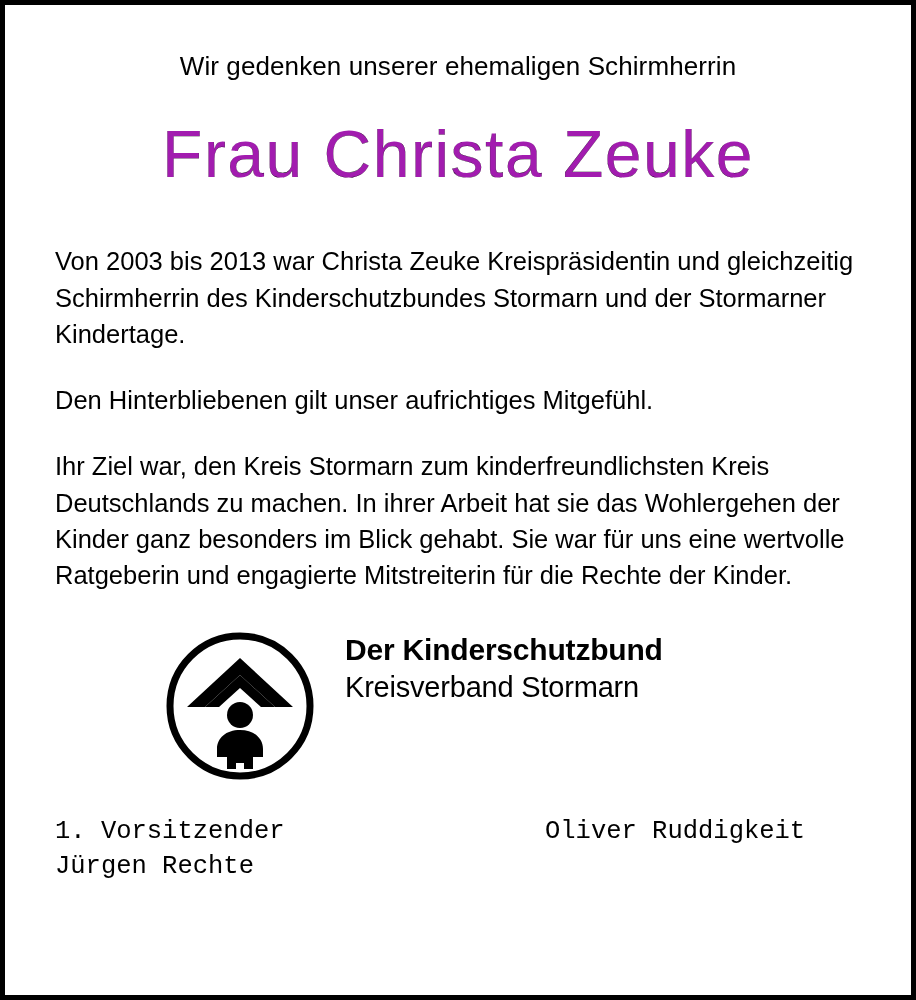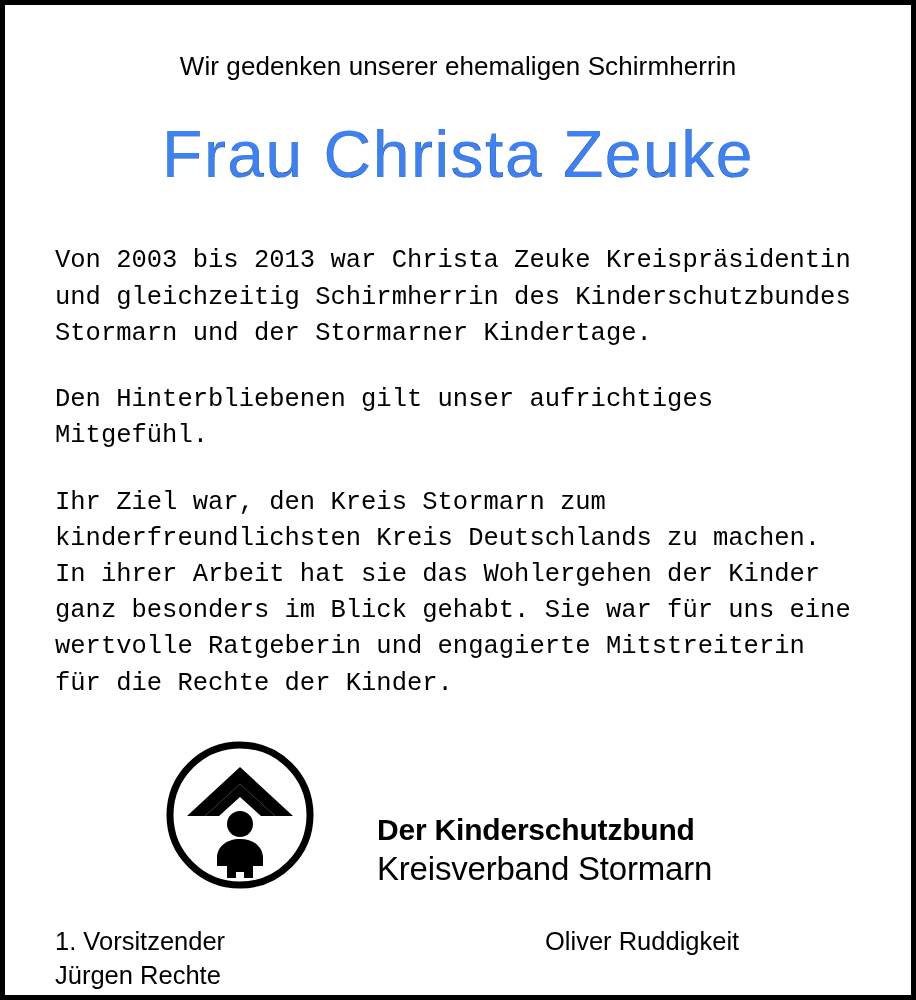--- a/index.html
+++ b/index.html
@@ -36,75 +36,74 @@
     letter-spacing: 0.1px;
     font-weight: 400;
   }
   .name {
     text-align: center;
     font-size: 66px;
     line-height: 1.05;
     font-weight: 400;
     margin-top: 38px;
     letter-spacing: 1.5px;
-    color: #3b82f6;
+    color: #a21caf;
     -webkit-text-stroke: 0.2px #000;
   }
   .body-text {
     margin-top: 54px;
     font-size: 25.5px;
     line-height: 1.42;
     text-align: left;
-    font-family: Liberation Mono, monospace;
   }
   .para {
     margin: 0 0 30px 0;
   }
   .para:last-child {
     margin-bottom: 0;
   }
   .logo-row {
     margin-top: 38px;
     display: flex;
-    align-items: flex-end;
+    align-items: flex-start;
     padding-left: 110px;
-    gap: 32px;
   }
   .logo-mark {
     width: 150px;
     height: 150px;
     flex: 0 0 150px;
     position: relative;
   }
   .logo-text {
     margin-left: 30px;
     display: flex;
     flex-direction: column;
     justify-content: center;
   }
   .logo-line1 {
     font-size: 30px;
     font-weight: bold;
     line-height: 1.25;
     letter-spacing: -0.2px;
   }
   .logo-line2 {
-    font-size: 33px;
+    font-size: 29px;
     font-weight: 400;
     line-height: 1.25;
     letter-spacing: -0.2px;
   }
   .signatures {
     margin-top: 34px;
     display: flex;
     font-size: 25.5px;
     line-height: 1.35;
   }
   .sig-col {
     flex: 0 0 auto;
+    font-family: Liberation Mono, monospace;
   }
   .sig-col.left {
     width: 490px;
   }
   .sig-role { }
   .sig-name { }
 </style>
 </head>
 <body>
 

